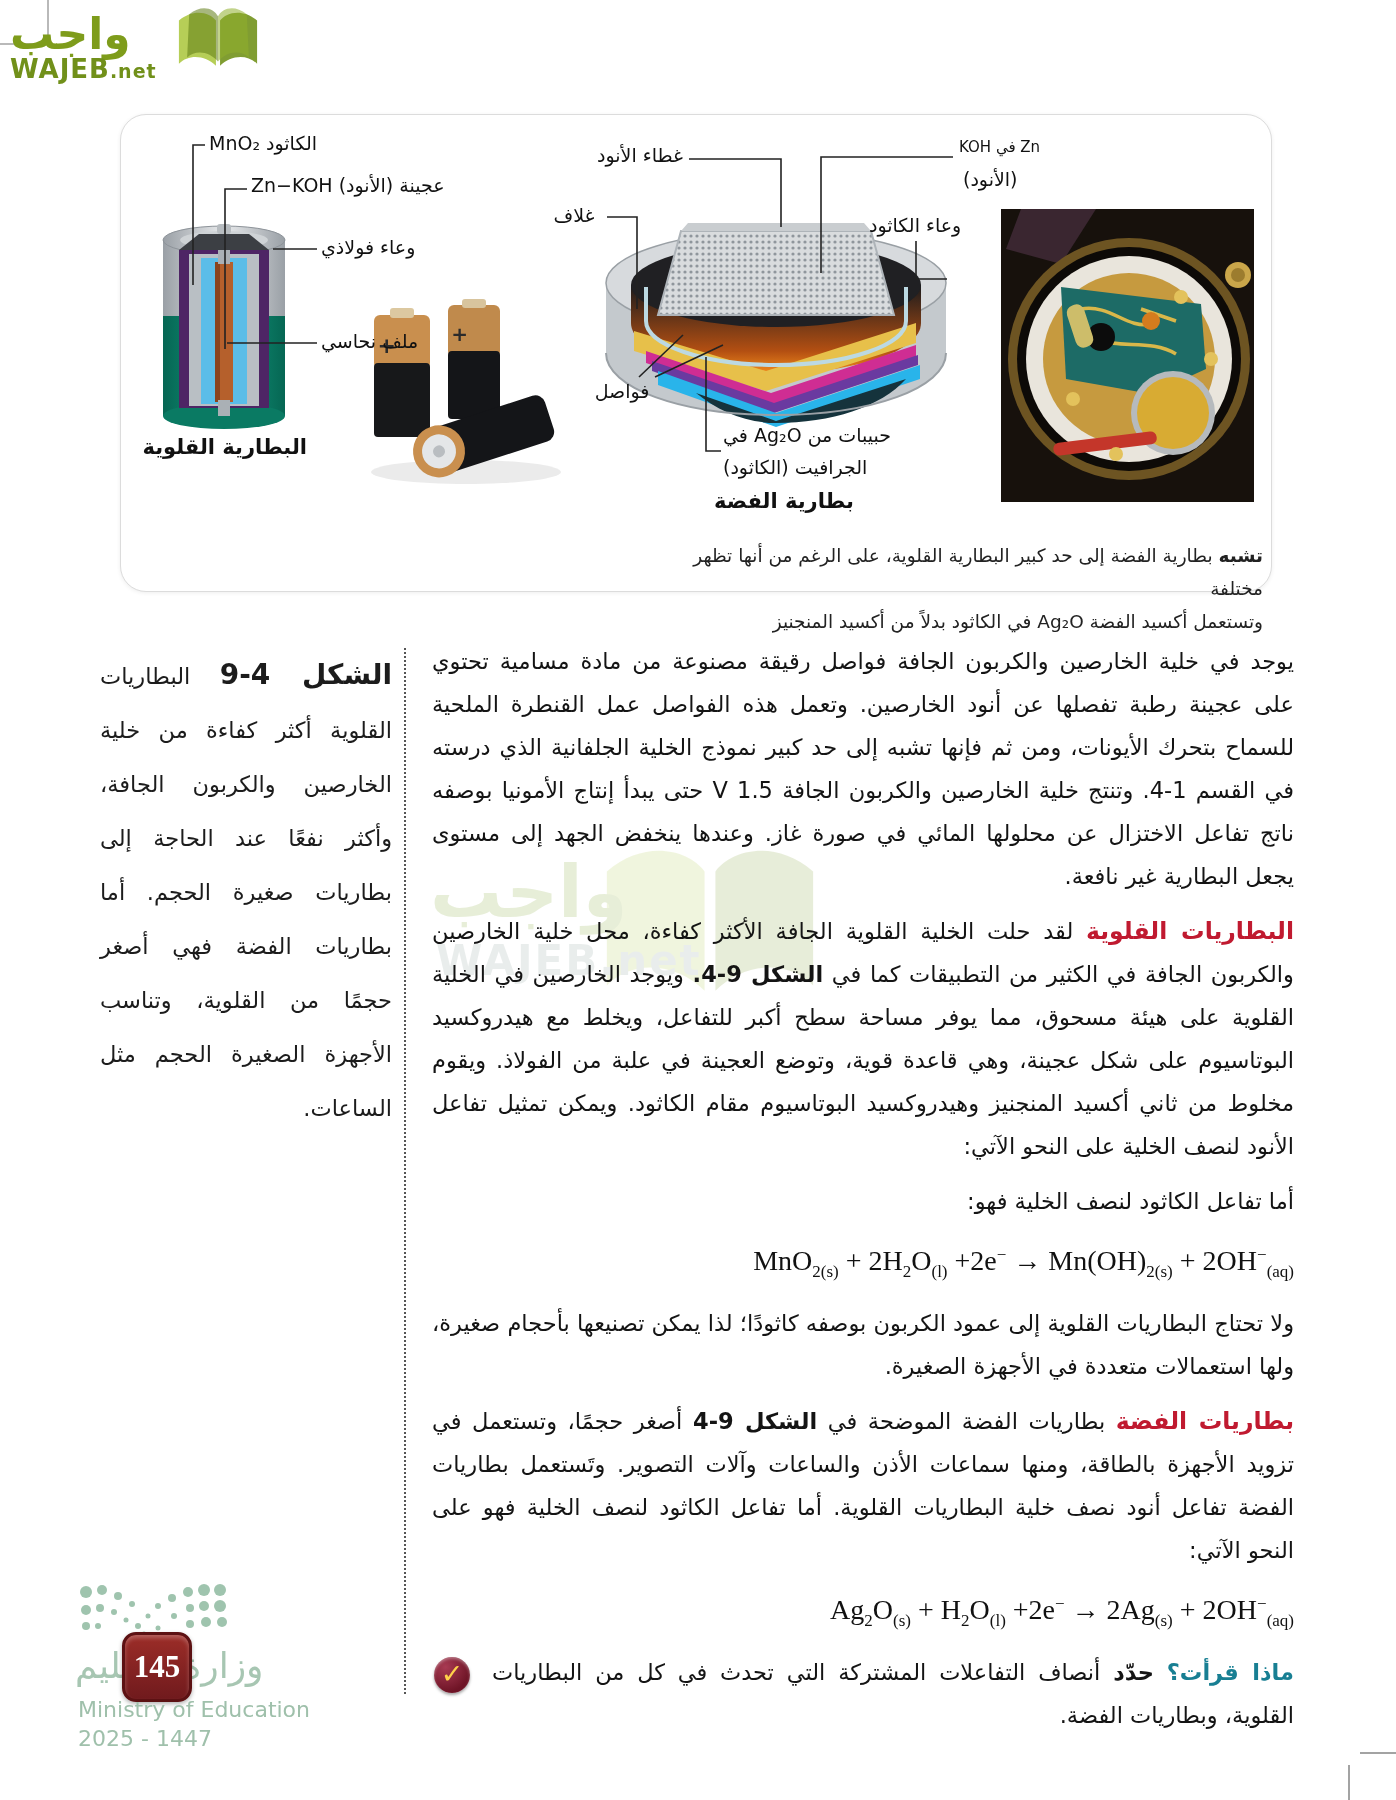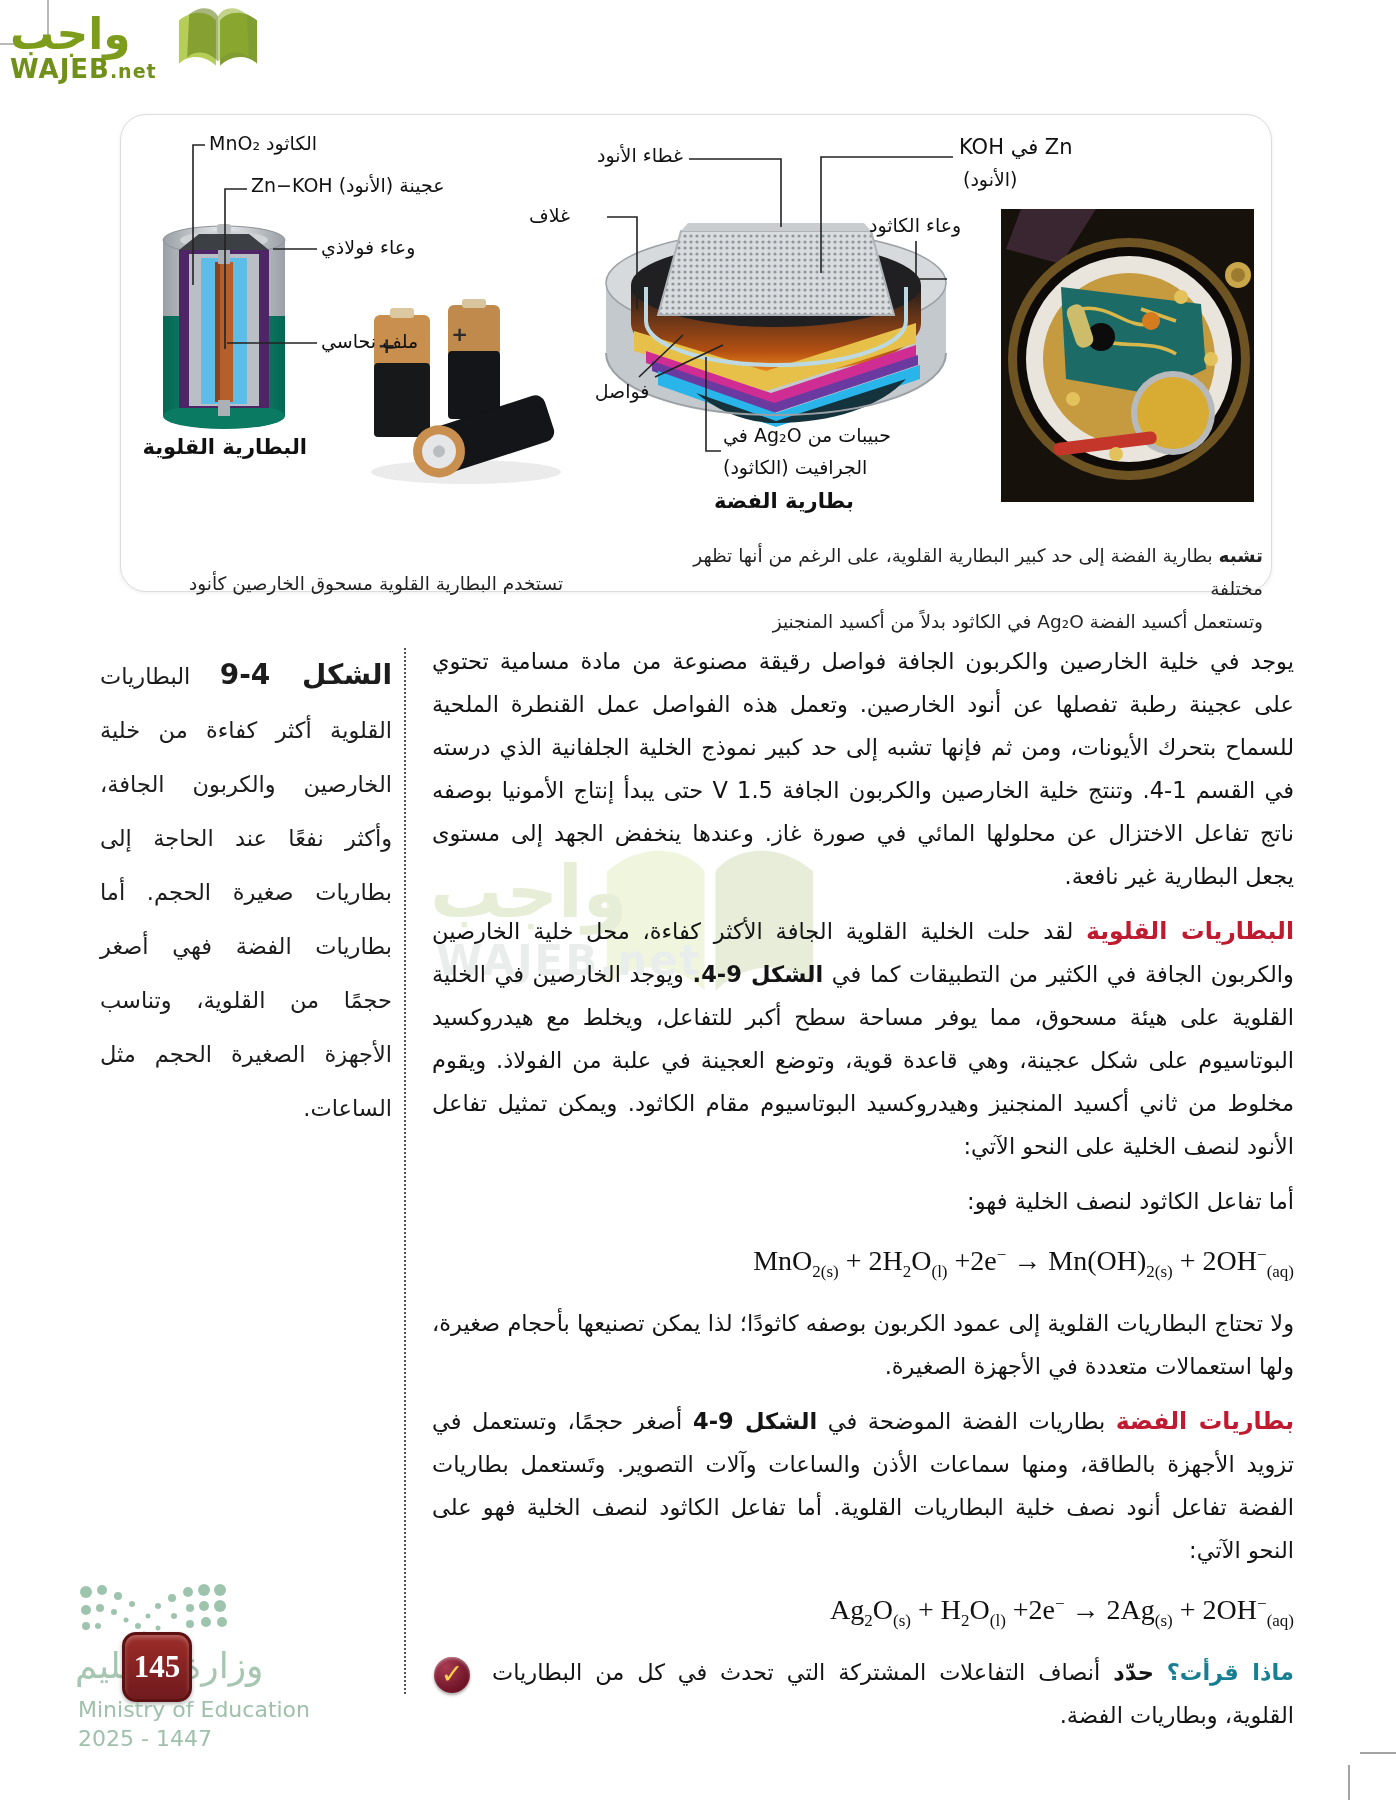--- a/index.html
+++ b/index.html
@@ -215,34 +215,33 @@
       <path d="M585,242 V336 H600"></path>
     </svg>
 
     <div class="lbl" style="left:88px;top:16px;width:190px;text-align:left;">الكاثود  MnO₂</div>
     <div class="lbl" style="left:130px;top:58px;width:260px;text-align:left;">عجينة (الأنود) Zn−KOH</div>
     <div class="lbl" style="left:200px;top:120px;width:130px;text-align:left;">وعاء فولاذي</div>
     <div class="lbl" style="left:200px;top:214px;width:120px;text-align:left;">ملف نحاسي</div>
     <div class="lbl bold" style="left:26px;top:320px;width:160px;text-align:center;">البطارية القلوية</div>
 
     <div class="lbl" style="left:462px;top:28px;width:100px;">غطاء الأنود</div>
-    <div class="lbl" style="left:838px;top:20px;width:170px;text-align:left;font-size:21px;">Zn في KOH</div>
+    <div class="lbl" style="left:838px;top:20px;width:170px;text-align:left;font-size:15px;">Zn في KOH</div>
     <div class="lbl" style="left:842px;top:52px;width:120px;text-align:left;">(الأنود)</div>
-    <div class="lbl" style="left:408px;top:88px;width:58px;text-align:left;">غلاف</div>
+    <div class="lbl" style="left:424px;top:88px;width:58px;text-align:center;">غلاف</div>
     <div class="lbl" style="left:748px;top:98px;width:120px;text-align:left;">وعاء الكاثود</div>
     <div class="lbl" style="left:466px;top:264px;width:70px;text-align:center;">فواصل</div>
     <div class="lbl" style="left:602px;top:308px;width:280px;text-align:left;">حبيبات من Ag₂O في</div>
     <div class="lbl" style="left:602px;top:340px;width:280px;text-align:left;">الجرافيت (الكاثود)</div>
     <div class="lbl bold" style="left:578px;top:374px;width:170px;text-align:center;">بطارية الفضة</div>
 
     <div class="figcap" style="left:520px;top:424px;width:622px;text-align:right;">
       <div><b>تشبه</b><span> بطارية الفضة إلى حد كبير البطارية القلوية، على الرغم من أنها تظهر مختلفة</span></div>
       <div>وتستعمل أكسيد الفضة Ag₂O في الكاثود بدلاً من أكسيد المنجنيز</div>
     </div>
-    <div class="figcap" style="left:60px;top:452px;width:390px;text-align:center;">تستخدم البطارية القلوية مسحوق الخارصين كأنود</div>
   </div>
 
   <div class="wm">
     <svg class="abs" style="left:130px;top:0;" width="300" height="190" viewBox="0 0 100 70">
       <path d="M12,16 C26,4 42,8 48,16 L48,60 C38,50 22,48 12,58 Z" fill="#a9c53a"></path>
       <path d="M88,16 C74,4 58,8 52,16 L52,60 C62,50 78,48 88,58 Z" fill="#72921c"></path>
     </svg>
     <span class="wm-ar">واجب</span>
     <span class="wm-en"><span>WAJEB</span><span>.net</span></span>
   </div>

